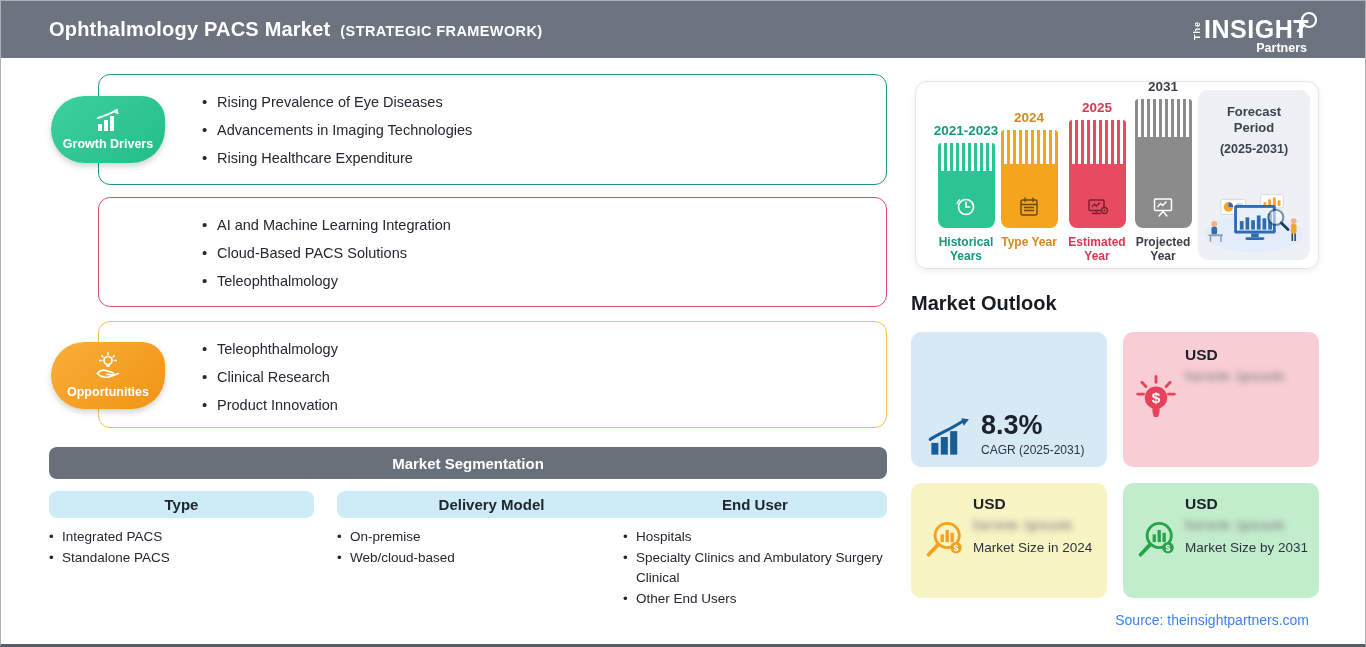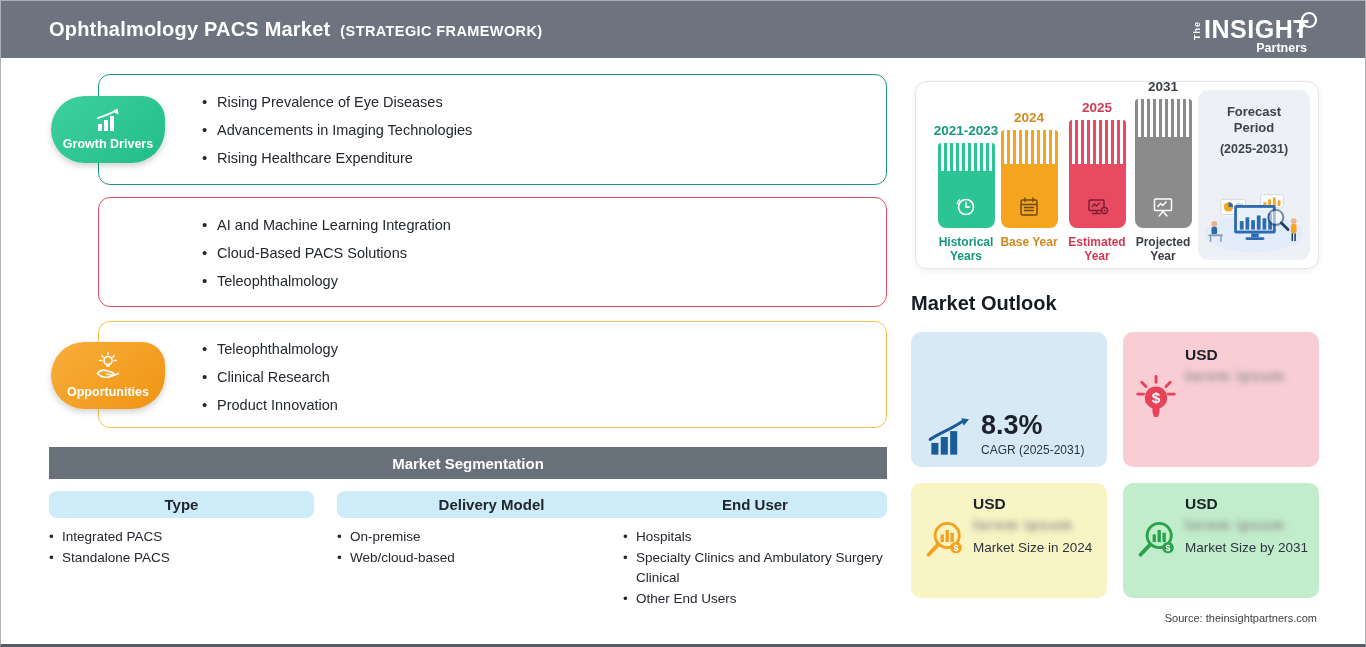--- a/index.html
+++ b/index.html
@@ -32,21 +32,21 @@
   .badge { position:absolute; left:50px; width:114px; height:67px; border-radius:44px 30px 44px 44px;
            display:flex; flex-direction:column; align-items:center; justify-content:center; gap:3px;
            box-shadow:0 3px 6px rgba(0,0,0,.18); }
   .badge-1 { top:95px;  background:linear-gradient(140deg,#3ed0a0,#23bd88); }
   .badge-2 { top:218px; background:linear-gradient(140deg,#ef6075,#e63e57); }
   .badge-3 { top:341px; background:linear-gradient(140deg,#f8ae3a,#f09413); }
   .badge-label { color:#fff; font-size:12.5px; font-weight:bold; }
 
   
   .seg-bar { position:absolute; left:48px; top:446px; width:838px; height:32px; background:#68707a;
-             border-radius:0; display:flex; align-items:center; justify-content:center;
+             border-radius:8px; display:flex; align-items:center; justify-content:center;
              color:#fff; font-size:15px; font-weight:bold; }
   .seg-pill { position:absolute; top:490px; height:27px; background:#cdecf8; border-radius:8px;
               display:flex; align-items:center; justify-content:center;
               font-size:15px; font-weight:bold; color:#22262e; }
   .seg-pill-0 { left:48px; width:265px; } .seg-pill-1 { left:336px; width:309px; } .seg-pill-2 { left:622px; width:264px; }
   .seg-list { position:absolute; top:526px; list-style:none; }
   .seg-list-0 { left:48px; width:265px; } .seg-list-1 { left:336px; width:263px; } .seg-list-2 { left:622px; width:264px; }
   .seg-list li { position:relative; font-size:13.5px; color:#23272f; line-height:20.5px; padding-left:13px; }
   .seg-list li::before { content:"•"; position:absolute; left:0; top:0; color:#23272f; }
 
@@ -87,21 +87,21 @@
   .cagr-value { font-size:27px; font-weight:bold; color:#1c212b; line-height:30px; }
   .cagr-label { font-size:12px; color:#2d3440; margin-top:3px; }
   .usd-card-icon { position:absolute; left:12px; top:50%; transform:translateY(-50%); }
   .usd-block { position:absolute; left:62px; top:14px; right:10px; }
   .card-2 .usd-block, .card-3 .usd-block { top:12px; }
   .usd { font-size:15.5px; font-weight:bold; color:#1c212b; }
   .blur-text { font-size:15px; font-weight:bold; color:#8d8d8d; filter:blur(3px); margin:3px 0 4px 0;
                letter-spacing:1px; user-select:none; }
   .usd-label { font-size:13.5px; color:#2d3440; line-height:21px; }
 
-  .source { position:absolute; right:48px; top:611px; font-size:11px; color:#404040; }
+  .source { position:absolute; right:56px; top:611px; font-size:14px; color:#3b82f6; }
 </style>
 </head>
 <body>
 
 <div class="page">
 
   <div class="header">
     <div class="title-wrap">
       <span class="page-title">Ophthalmology PACS Market</span>
       <span class="page-subtitle">(STRATEGIC FRAMEWORK)</span>
@@ -213,21 +213,21 @@
         <div class="stripes"></div>
         <svg width="24" height="24" viewBox="0 0 24 24">
           <rect x="4" y="5" width="16" height="15" rx="1.5" stroke="#6b4a08" stroke-width="1.5" fill="none"></rect>
           <line x1="4" y1="9.5" x2="20" y2="9.5" stroke="#6b4a08" stroke-width="1.4"></line>
           <line x1="8" y1="3" x2="8" y2="6.5" stroke="#6b4a08" stroke-width="1.4" stroke-linecap="round"></line>
           <line x1="16" y1="3" x2="16" y2="6.5" stroke="#6b4a08" stroke-width="1.4" stroke-linecap="round"></line>
           <line x1="7" y1="12.5" x2="17" y2="12.5" stroke="#6b4a08" stroke-width="1.3"></line>
           <line x1="7" y1="15.5" x2="17" y2="15.5" stroke="#6b4a08" stroke-width="1.3"></line>
         </svg>
       </div>
-      <div class="tlabel c-amber">Base Year</div>
+      <div class="tlabel c-amber">Type Year</div>
     </div>
 
     <div class="tcol tcol-2">
       <div class="tyear c-red">2025</div>
       <div class="trect trect-2">
         <div class="stripes"></div>
         <svg width="26" height="24" viewBox="0 0 26 24">
           <rect x="5" y="5" width="15" height="10.5" rx="1" stroke="#7e1f31" stroke-width="1.5" fill="none"></rect>
           <path d="M8 12 l2.5 -3 2 2 3.5 -3.5" stroke="#7e1f31" stroke-width="1.4" fill="none"></path>
           <line x1="12.5" y1="15.5" x2="12.5" y2="18" stroke="#7e1f31" stroke-width="1.4"></line>

